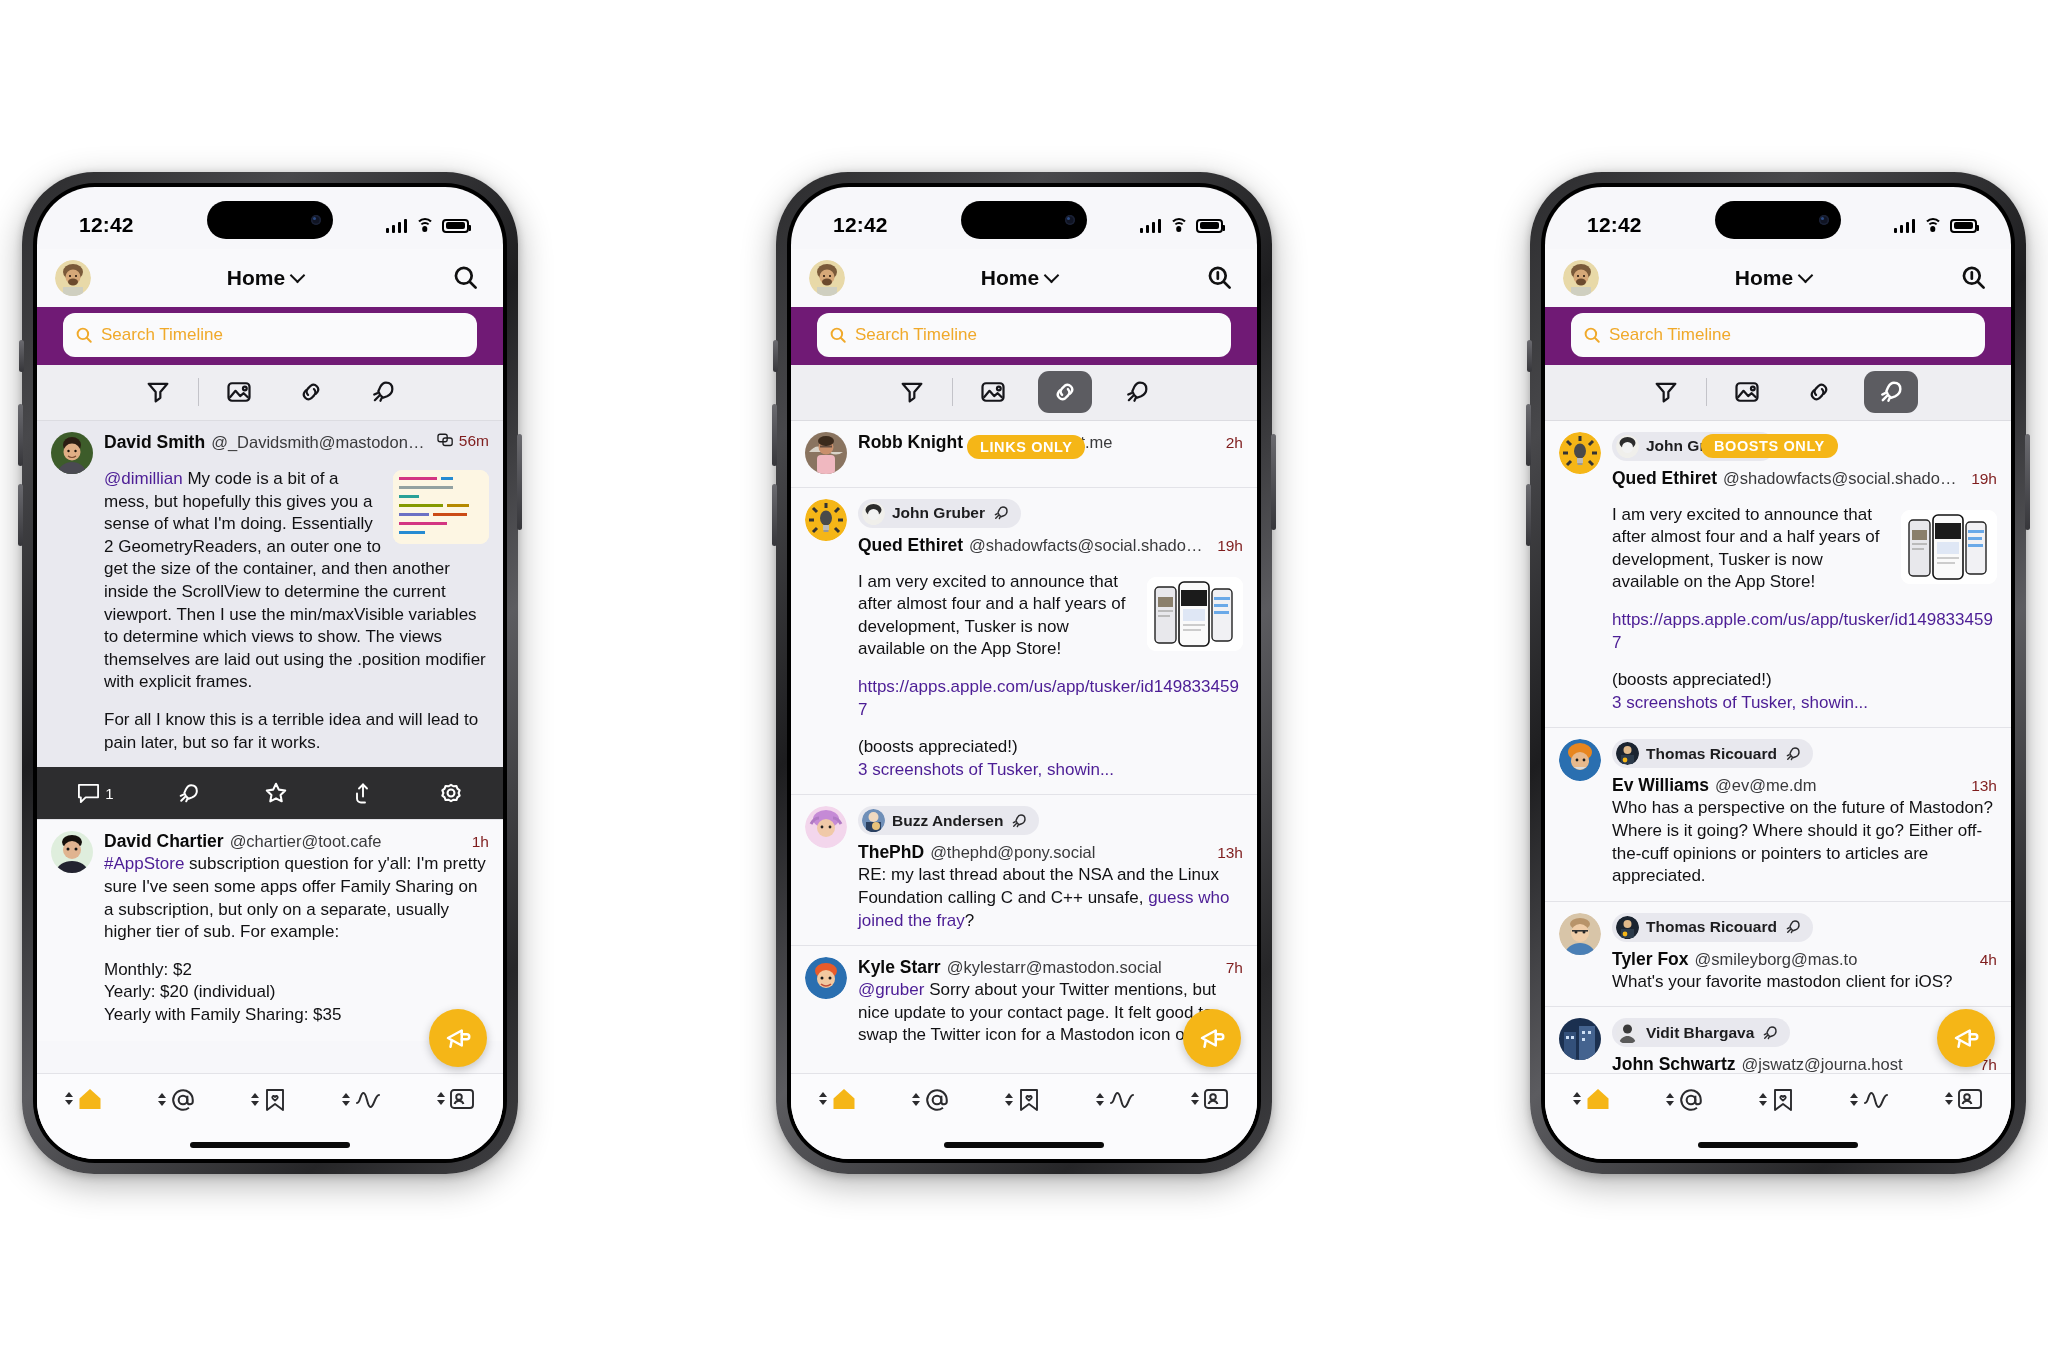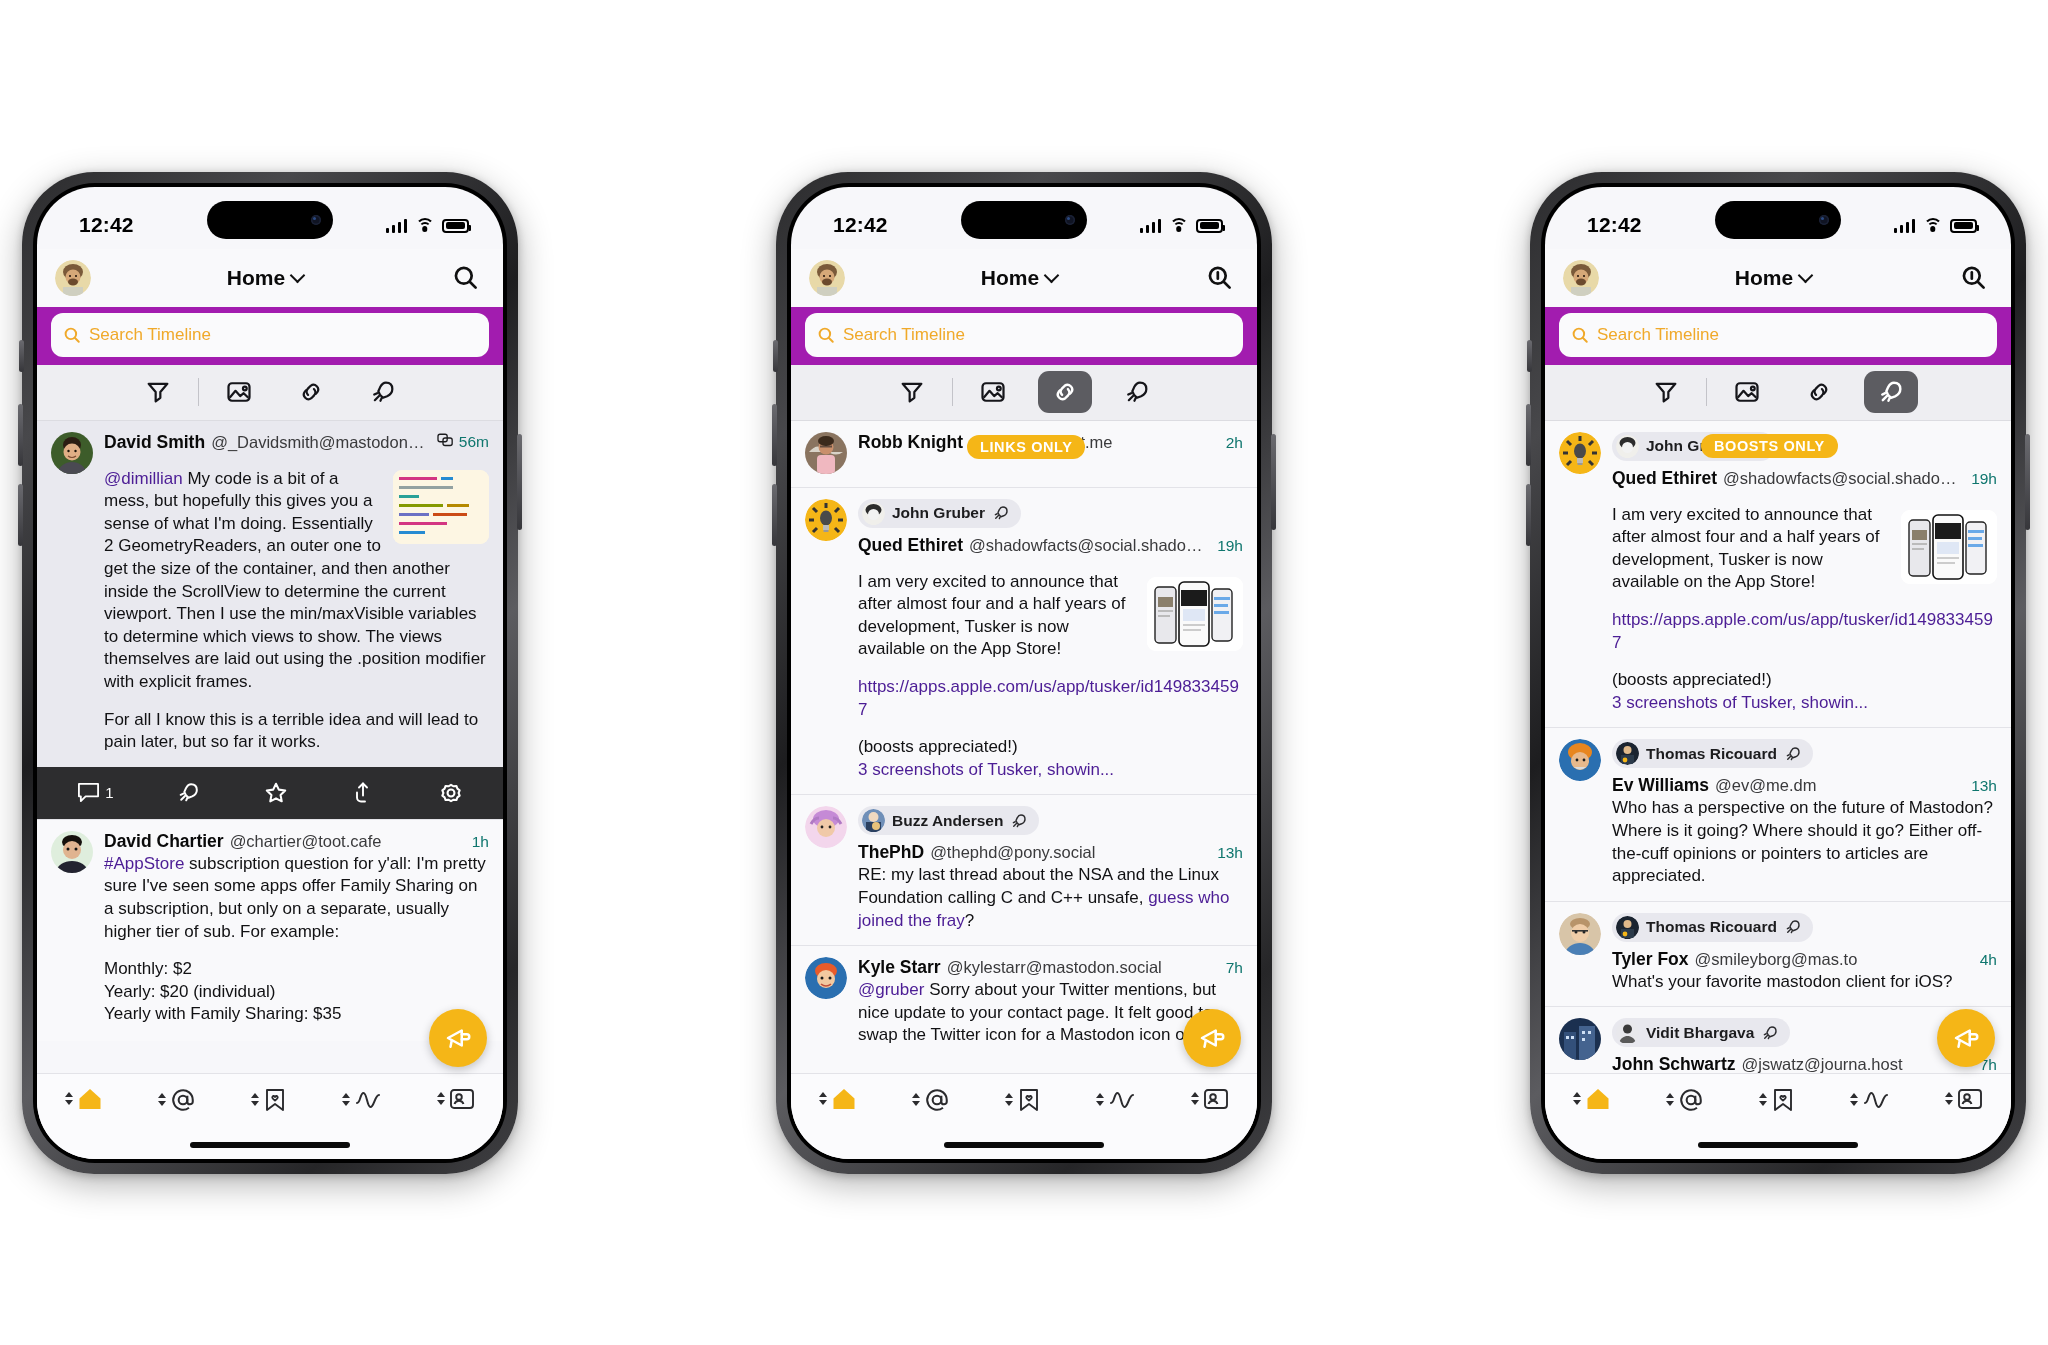--- a/index.html
+++ b/index.html
@@ -88,21 +88,21 @@
     height: 58px; background:#f9f9fb;
     display:flex; align-items:center; justify-content:space-between;
     padding: 0 20px 0 18px;
   }
   .avatar-sm { width:36px;height:36px;border-radius:50%; overflow:hidden; flex:0 0 auto;}
   .nav-title { display:flex;align-items:center;gap:7px; font-size:21px;font-weight:700;color:#0a0a0a; margin-left:-10px;}
   .chev { width:11px;height:11px;border-right:2.6px solid #111;border-bottom:2.6px solid #111;transform:rotate(45deg);margin-top:-5px;}
   .nav-search { width:34px;height:34px;display:flex;align-items:center;justify-content:center;}
 
   
-  .searchwrap { background:#a21caf; padding:6px 14px 8px; }
+  .searchwrap { background:#701a75; padding:6px 26px 8px; }
   .searchfield {
     background:#fafafc; border-radius:12px; height:44px;
     display:flex;align-items:center;gap:8px;padding:0 12px;
     font-size:17px; color:#f0a92a;
   }
 
   
   .filterbar {
     background:#eeeef2; height:56px;
     display:flex;align-items:center;justify-content:center;gap:0;
@@ -119,21 +119,21 @@
   
   .timeline { position:relative; background:#f9f9fb; height: 620px; overflow:hidden; }
   .post { display:flex; gap:11px; padding:11px 14px 13px; background:#f9f9fb; border-top:1px solid #e3e3e8; }
   .post.first { border-top:none; }
   .post.highlight { background:#e9e9ef; }
   .av { width:42px;height:42px;border-radius:50%;flex:0 0 auto;overflow:hidden;position:relative;}
   .pbody { flex:1 1 auto; min-width:0; }
   .phead { display:flex; align-items:baseline; gap:6px; }
   .pname { font-size:17.5px; font-weight:700; color:#0a0a0a; white-space:nowrap; }
   .phandle { font-size:16.5px; color:#3a3a3c; white-space:nowrap; overflow:hidden; text-overflow:ellipsis; flex:1 1 auto; }
-  .ptime { font-size:15.5px; color:#0f766e; flex:0 0 auto; margin-left:auto; padding-left:6px; display:flex; gap:5px;}
+  .ptime { font-size:15.5px; color:#7f1d1d; flex:0 0 auto; margin-left:auto; padding-left:6px; display:flex; align-items:center; gap:5px;}
   .ptext { font-size:17px; line-height:1.33; color:#111113; margin-top:1px; word-wrap:break-word; }
   .ptext .mention, .ptext .link, .ptext .tag { color:#4c1d95; }
   .ptext p { margin-top:15px; }
   .ptext p:first-child { margin-top:0; }
 
   
   .boosthead { display:inline-flex; align-items:center; gap:7px; background:#e8e8ee; border-radius:16px; padding:3px 11px 3px 4px; margin-bottom:7px; }
   .boosthead .bav { width:23px;height:23px;border-radius:50%;overflow:hidden;flex:0 0 auto; }
   .boosthead .bname { font-size:15.5px; font-weight:600; color:#1c1c1e; }
 

